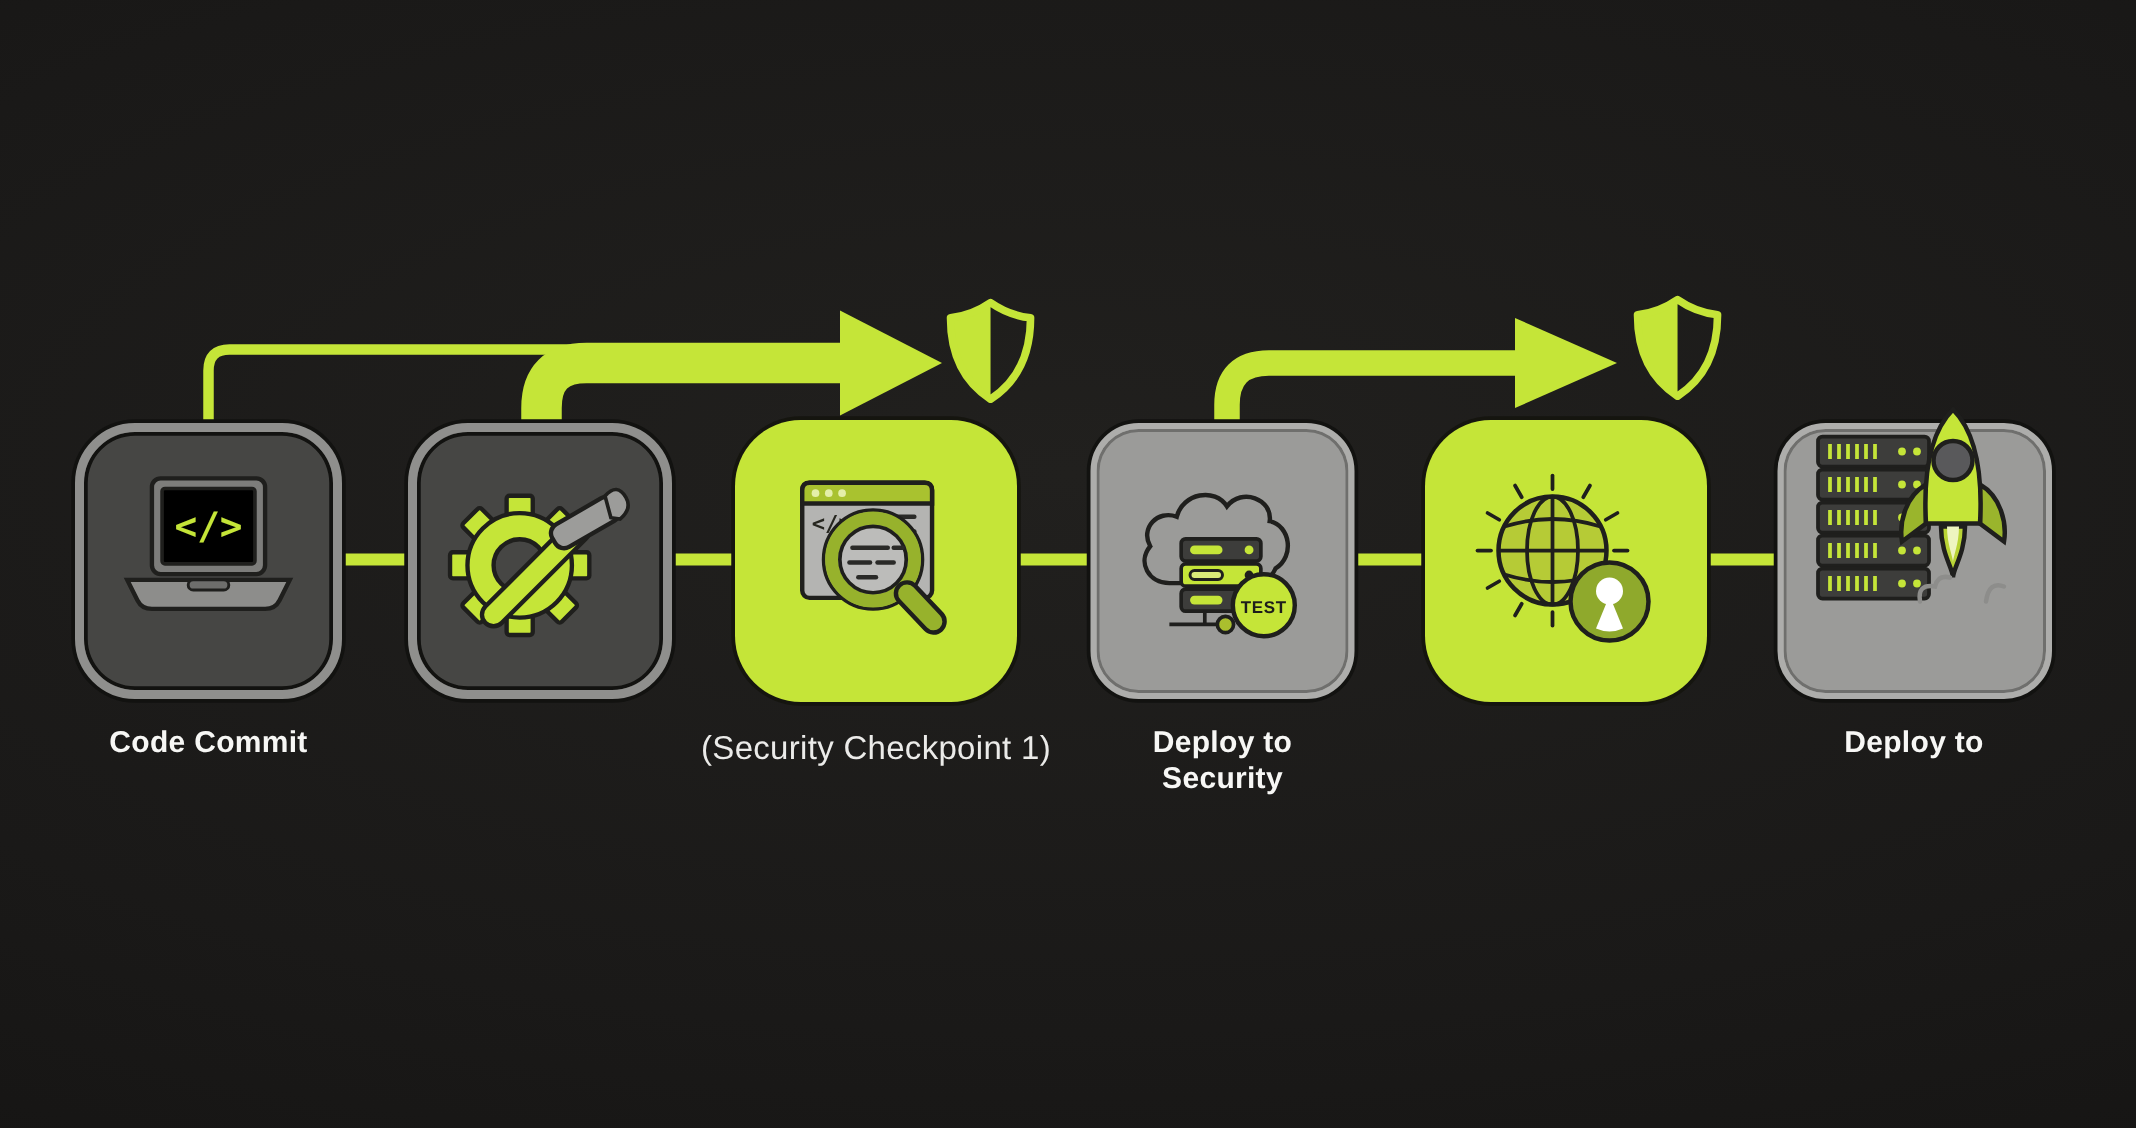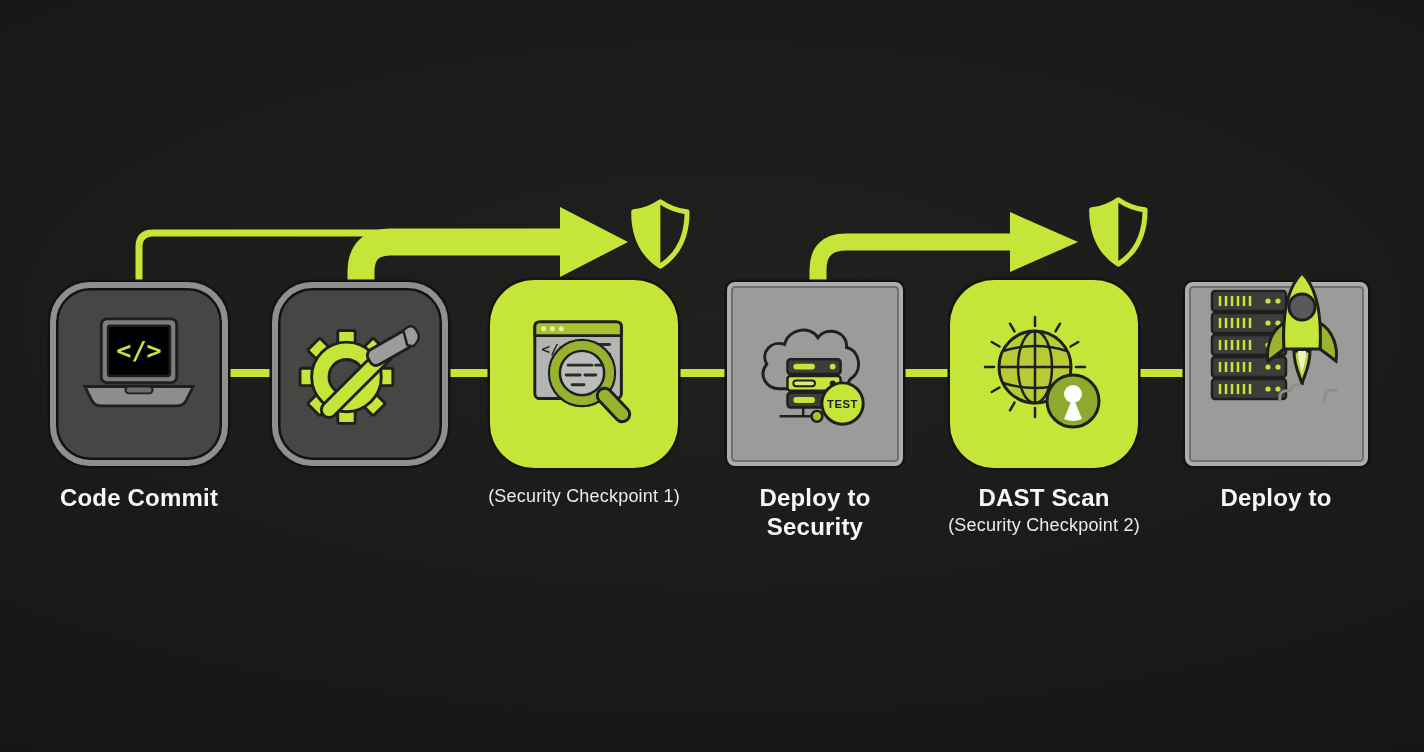--- a/index.html
+++ b/index.html
@@ -7,32 +7,32 @@
     position:relative;width:1424px;height:752px;overflow:hidden;
     background:radial-gradient(ellipse 120% 90% at 50% 42%, #21201e 0%, #1a1918 55%, #131211 100%);
     font-family:"Liberation Sans", sans-serif;
   }
   .node{position:absolute;display:flex;align-items:center;justify-content:center;box-sizing:border-box;z-index:3;}
   .node.dark{
     background:#464644;border:6px solid #8f8f8d;border-radius:40px;
     box-shadow:0 0 0 2.5px #121210, inset 0 0 0 2.5px #121210;
   }
   .node.gray{
-    background:#9b9b99;border:4px solid #adadab;border-radius:8px;
+    background:#9b9b99;border:4px solid #adadab;border-radius:32px;
     box-shadow:0 0 0 2.5px #121210, inset 0 0 0 2px #6f6f6d;
   }
   .node.lime{
     background:#c5e538;border-radius:44px;
     box-shadow:0 0 0 2.5px #15150f;
   }
   .connector{position:absolute;height:8px;background:#c5e538;top:369px;z-index:1;}
   .overlay{position:absolute;left:0;top:0;z-index:2;}
   .label{position:absolute;text-align:center;color:#f7f7f5;z-index:4;}
-  .label .l1,.label .l2{font-size:24px;font-weight:bold;line-height:1.22;letter-spacing:.2px;}
-  .label .sub{font-size:18px;font-weight:400;color:#ebebe9;margin-top:3px;letter-spacing:.2px;}
+  .label .l1,.label .l2{font-size:20px;font-weight:bold;line-height:1.22;letter-spacing:.2px;}
+  .label .sub{font-size:22px;font-weight:400;color:#ebebe9;margin-top:3px;letter-spacing:.2px;}
   .label .l2:empty,.label .sub:empty{display:none;}
   .rocket-icon-svg{margin-top:-56px;}
 </style>
 </head>
 <body>
 
 <div class="stage">
 
   <div class="connector" style="left:228px;width:44px;"></div>
   <div class="connector" style="left:448px;width:42px;"></div>
@@ -265,23 +265,18 @@
   </div>
   <div class="label" style="left:454px;top:483px;width:260px;">
 
     <div class="sub">(Security Checkpoint 1)</div>
   </div>
   <div class="label" style="left:685px;top:483px;width:260px;">
     <div class="l1">Deploy to</div>
     <div class="l2">Security</div>
 
   </div>
-  <div class="label" style="left:914px;top:483px;width:260px;">
-    <div class="l1">DAST Scan</div>
-
-    <div class="sub">(Security Checkpoint 2)</div>
-  </div>
   <div class="label" style="left:1146px;top:483px;width:260px;">
     <div class="l1">Deploy to</div>
 
   </div>
 
 </div>
 
 </body></html>

